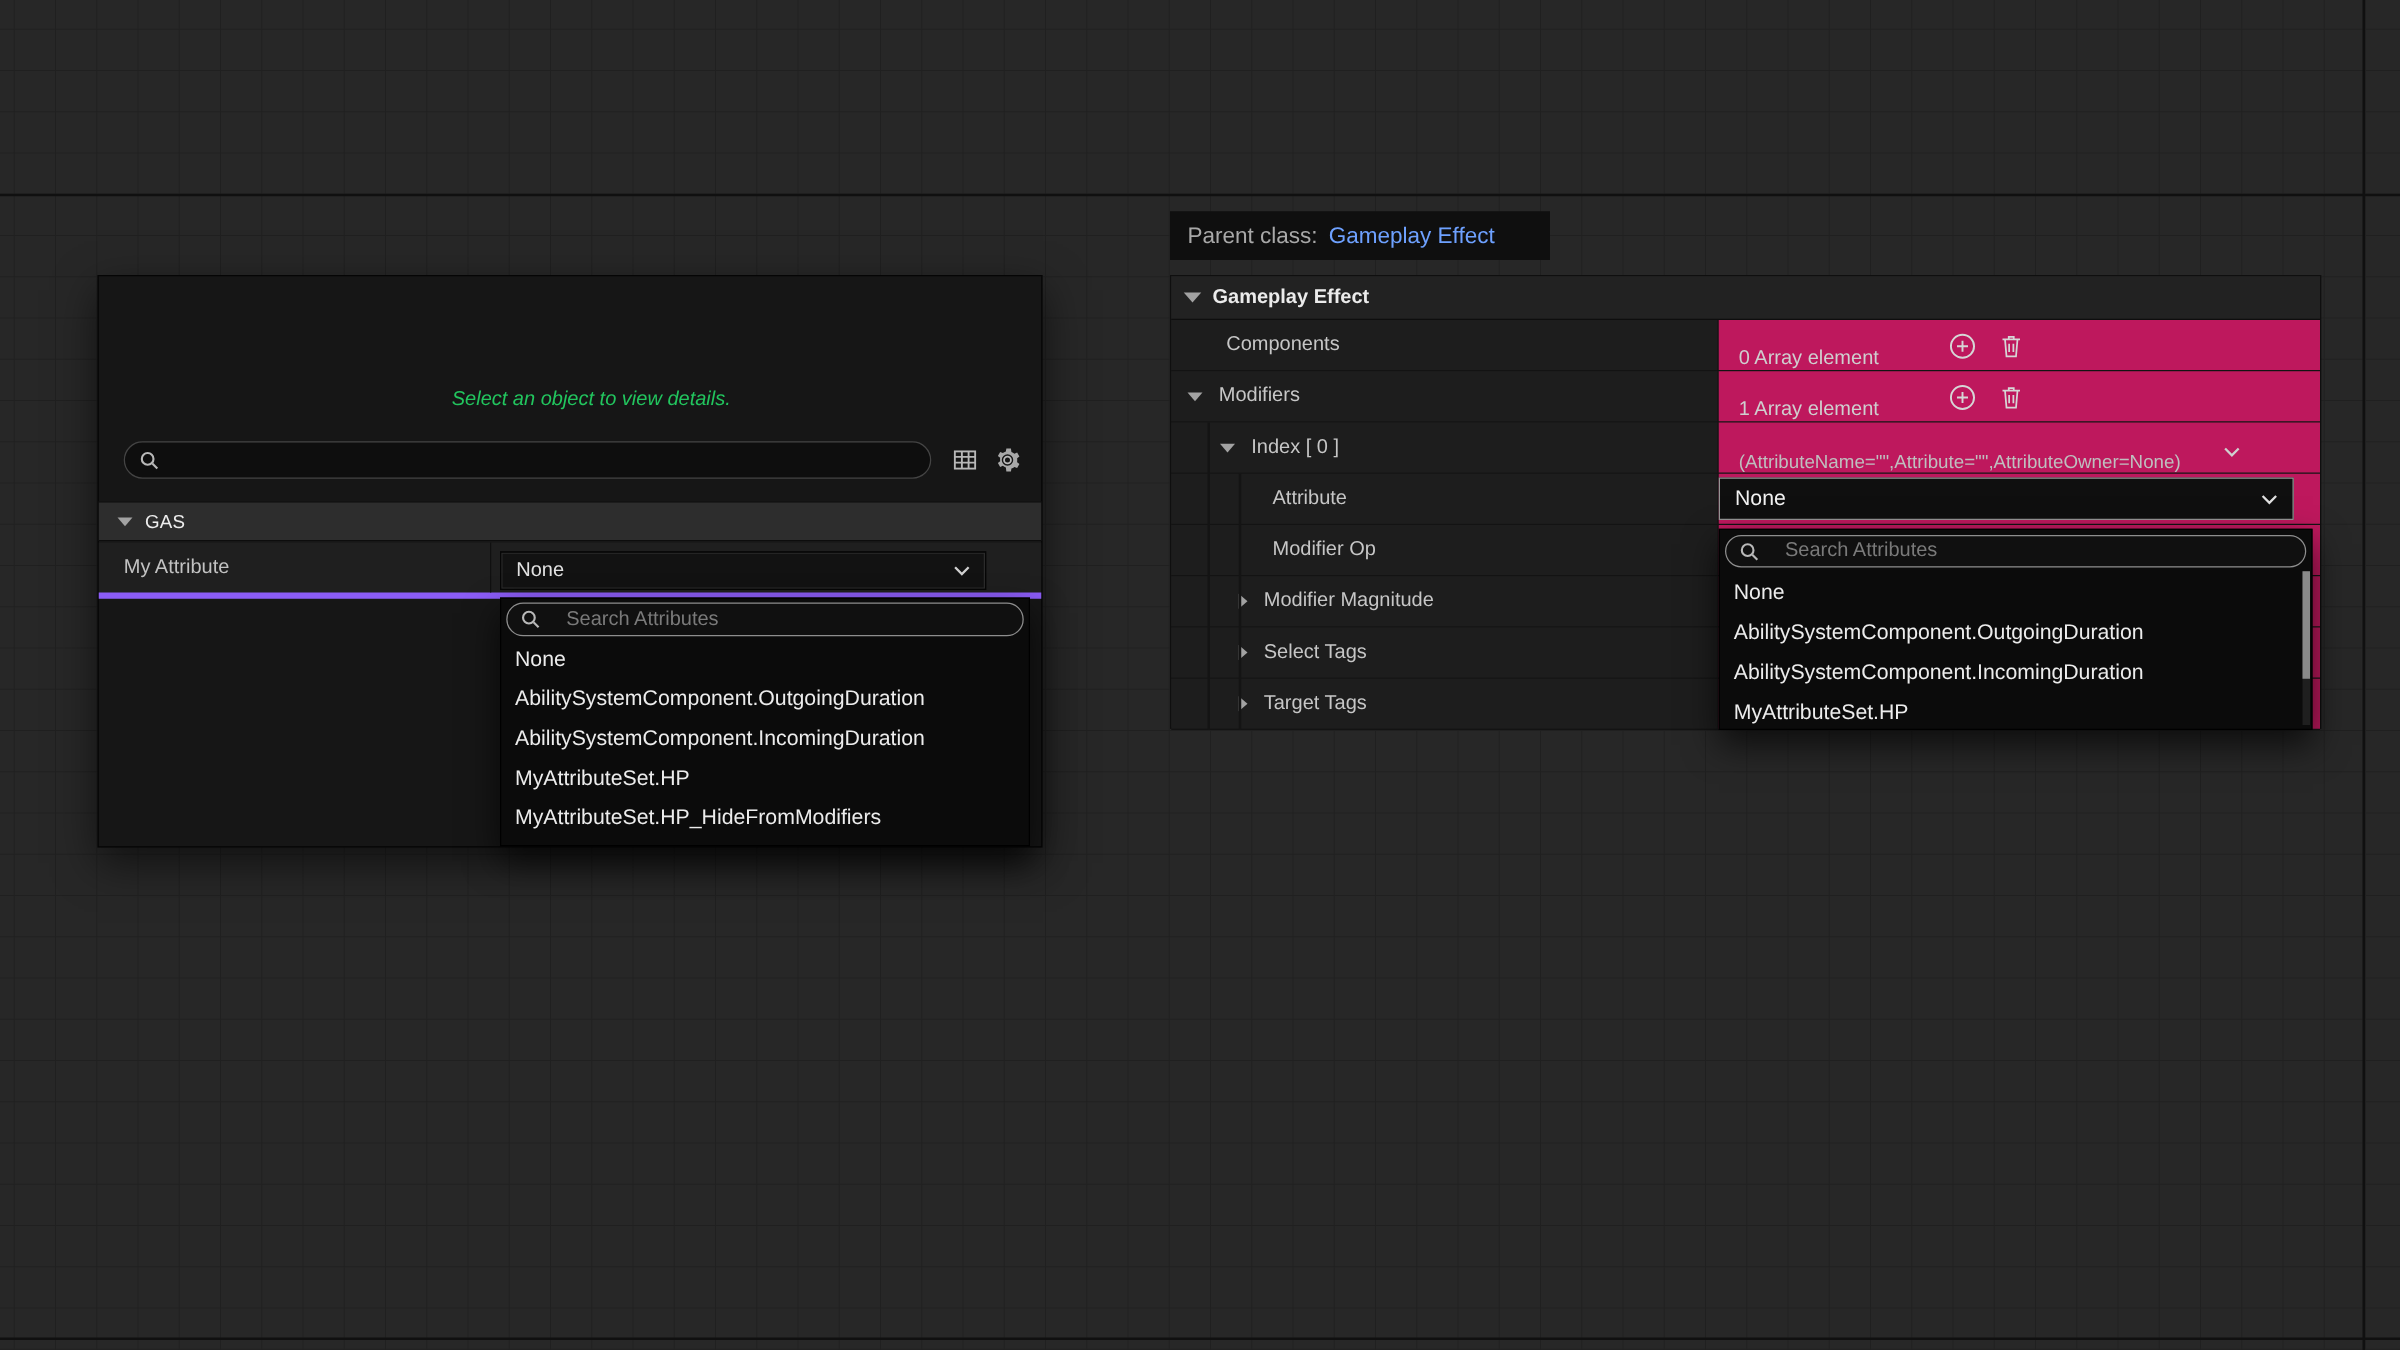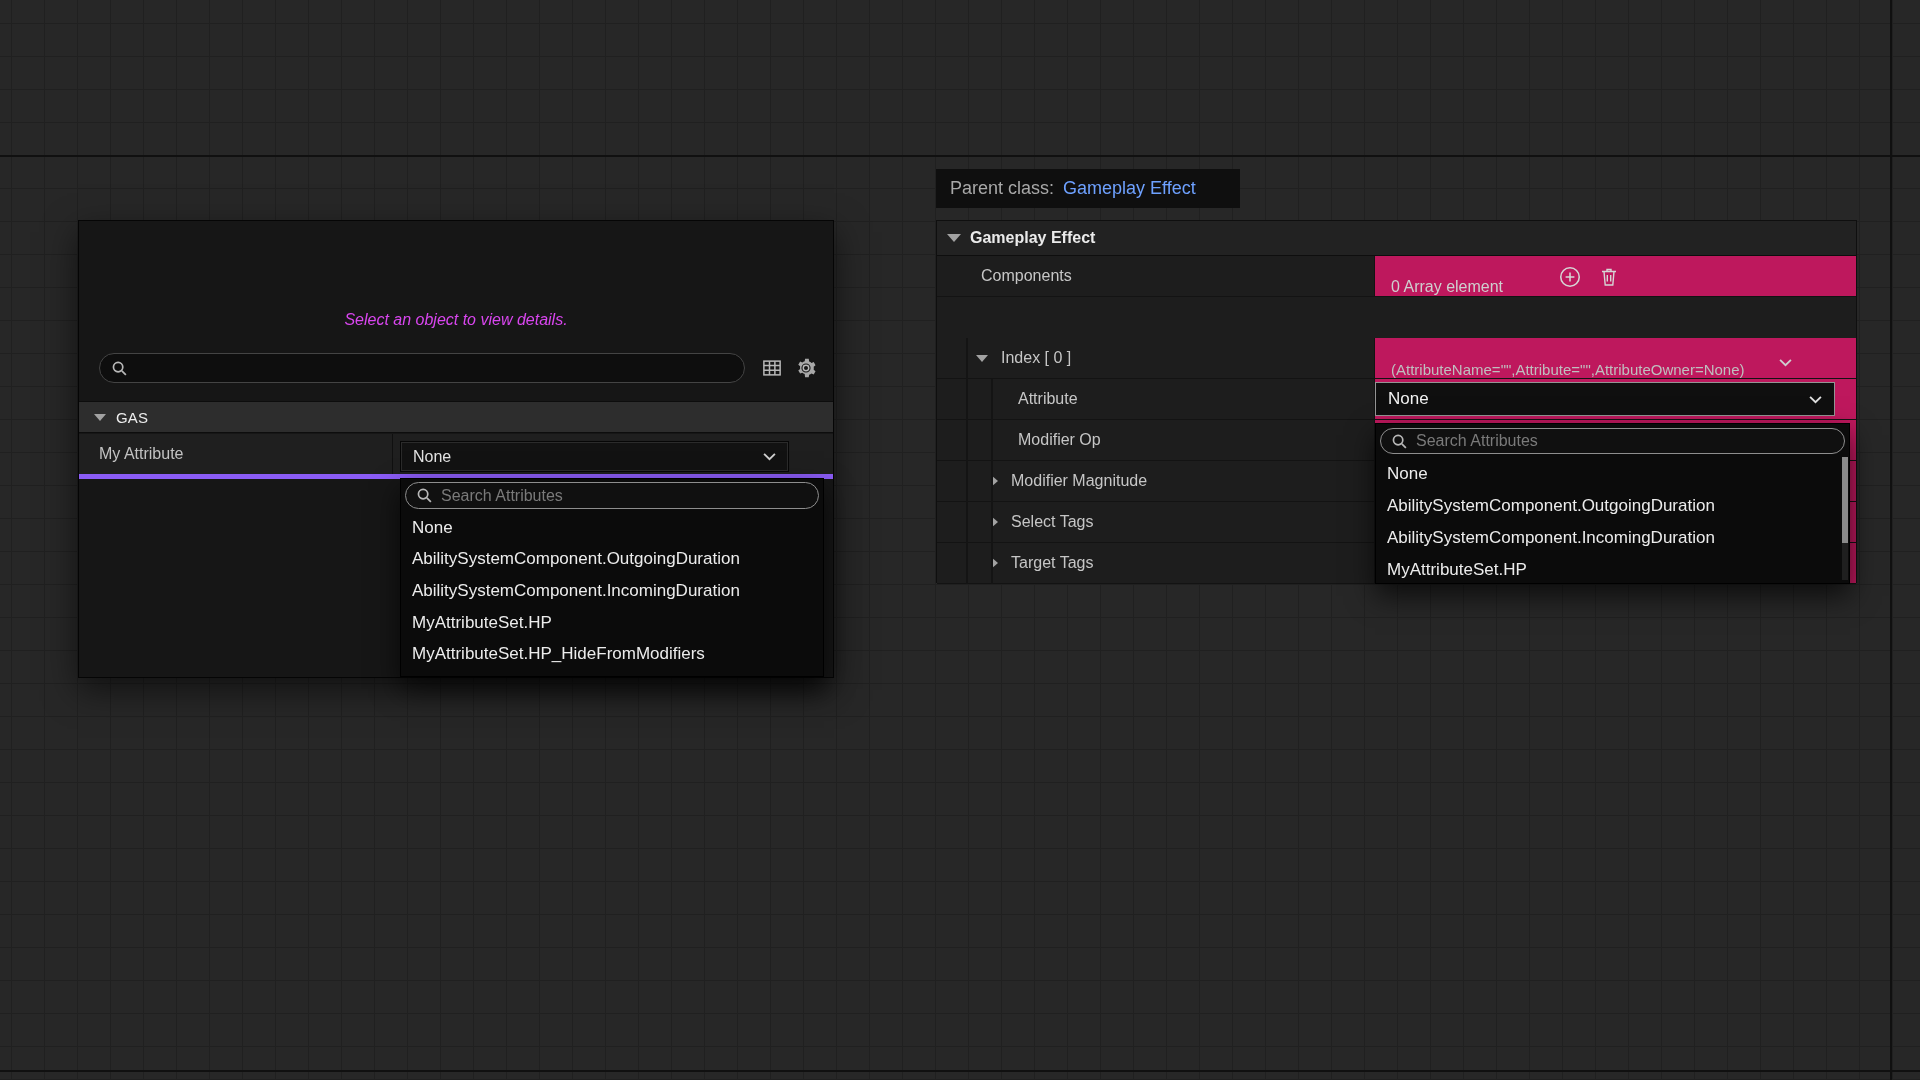--- a/index.html
+++ b/index.html
@@ -23,21 +23,21 @@
     border:1px solid #050505;box-shadow:0 12px 32px rgba(0,0,0,.55);z-index:3}
   .titlebar{position:absolute;left:0;top:0;width:100%;height:54px;background:#0c0c0c;border-bottom:1px solid #000}
   .ue-logo{position:absolute;left:12px;top:11px;width:32px;height:32px;display:block}
   .title{position:absolute;left:0;right:0;top:0;height:54px;line-height:54px;text-align:center;
     font-size:18px;font-weight:400;color:#d8d8d8}
   .win-controls{position:absolute;right:6px;top:0;height:54px;display:flex;z-index:2}
   .wc{width:52px;height:54px;display:flex;align-items:center;justify-content:center}
   .min-glyph{width:15px;height:2px;background:#d0d0d0;display:block}
   .max-glyph{width:14px;height:14px;border:1.5px solid #d0d0d0;display:block}
 
-  .hint{position:absolute;left:0;width:100%;top:90px;text-align:center;font-style:italic;color:#d946ef;font-size:16px}
+  .hint{position:absolute;left:17px;width:100%;top:90px;text-align:center;font-style:italic;color:#22c55e;font-size:16px}
 
   .search-pill{position:absolute;left:20px;top:132px;width:646px;height:30px;border:1px solid #444;
     border-radius:15px;background:#0e0e0e;display:flex;align-items:center;padding:0 11px;gap:8px}
   .search-pill input{flex:1;background:transparent;border:none;outline:none;color:#ddd;font-size:16px}
   .icon-btn{position:absolute;width:28px;height:28px;display:flex;align-items:center;justify-content:center}
   .icon-btn.table{left:679px;top:133px}
   .icon-btn.gear{left:713px;top:133px}
 
   .cat-header{position:absolute;left:0;top:180px;width:100%;height:32px;background:#2d2d2d;
     border-top:1px solid #0d0d0d;border-bottom:1px solid #0d0d0d;display:flex;align-items:center;padding-left:15px;gap:10px;cursor:pointer}
@@ -46,21 +46,21 @@
   .prop-row{position:absolute;left:0;top:213px;width:100%;height:45px;background:#1f1f1f;border-bottom:5px solid #8b5cf6;display:flex}
   .prop-name{width:314px;display:flex;align-items:center;padding-left:20px;color:#c2c2c2;font-size:16px;border-right:1px solid #101010}
   .prop-value{flex:1;position:relative}
   .combo{position:absolute;left:7px;top:7px;width:389px;height:31px;background:#121212;border:1px solid #060606;
     box-shadow:inset 0 0 0 1px #2b2b2b;display:flex;align-items:center;justify-content:space-between;padding:0 12px;cursor:pointer}
   .combo-text{font-size:16px;color:#e2e2e2}
 
   .dropdown{position:absolute;background:#0b0b0b;border:1px solid #000;box-shadow:0 12px 26px rgba(0,0,0,.65);z-index:6}
   .dd-left{left:321px;top:257px;width:424px;height:199px}
   .dd-search{position:absolute;left:4px;right:4px;top:3px;height:27px;border:1px solid #8e8e8e;border-radius:14px;
-    background:#101010;display:flex;align-items:center;padding:0 10px;gap:8px}
+    background:#101010;display:flex;align-items:center;padding:0 10px;gap:20px}
   .dd-search input{flex:1;background:transparent;border:none;outline:none;color:#ddd;font-size:16px}
   .dd-list{position:absolute;left:0;right:0;top:33px;list-style:none}
   .dd-list li{height:31.6px;display:flex;align-items:center;padding-left:11px;font-size:17px;color:#ececec;cursor:pointer;white-space:nowrap}
 
   
   .parent-chip{position:absolute;left:936px;top:169px;width:304px;height:39px;background:#0f0f0f;
     display:flex;align-items:center;padding-left:14px;gap:9px;z-index:2}
   .pc-label{color:#a8a8a8;font-size:18px}
   .pc-link{color:#6ea1ff;font-size:18px;text-decoration:none;cursor:pointer}
 
@@ -190,20 +190,40 @@
         </svg>
       </button>
       <button class="icon-trash">
         <svg width="20" height="22" viewBox="0 0 20 22">
           <path d="M3 5.5 H17 M8 5.5 V3.5 H12 V5.5 M5 5.5 L6.2 19 H13.8 L15 5.5 M8.3 9 V15.5 M11.7 9 V15.5" fill="none" stroke="#d6d6d6" stroke-width="1.4"></path>
         </svg>
       </button>
     </div>
   </div>
 
+  <div class="dp-row r2">
+    <div class="dp-name pad-b">
+      <span class="tri-d"></span>
+      <span>Modifiers</span>
+    </div>
+    <div class="dp-value">
+      <span class="val-text">1 Array element</span>
+      <button class="icon-plus">
+        <svg width="22" height="22" viewBox="0 0 20 20">
+          <circle cx="10" cy="10" r="8.4" fill="none" stroke="#d6d6d6" stroke-width="1.4"></circle>
+          <path d="M10 6 V14 M6 10 H14" stroke="#d6d6d6" stroke-width="1.4"></path>
+        </svg>
+      </button>
+      <button class="icon-trash">
+        <svg width="20" height="22" viewBox="0 0 20 22">
+          <path d="M3 5.5 H17 M8 5.5 V3.5 H12 V5.5 M5 5.5 L6.2 19 H13.8 L15 5.5 M8.3 9 V15.5 M11.7 9 V15.5" fill="none" stroke="#d6d6d6" stroke-width="1.4"></path>
+        </svg>
+      </button>
+    </div>
+  </div>
 
   <div class="dp-row r3">
     <div class="dp-name pad-c">
       <span class="tri-d"></span>
       <span>Index [ 0 ]</span>
     </div>
     <div class="dp-value">
       <span class="struct-text">(AttributeName="",Attribute="",AttributeOwner=None)</span>
       <span class="row-chevron">
         <svg width="13" height="9" viewBox="0 0 12 8">

